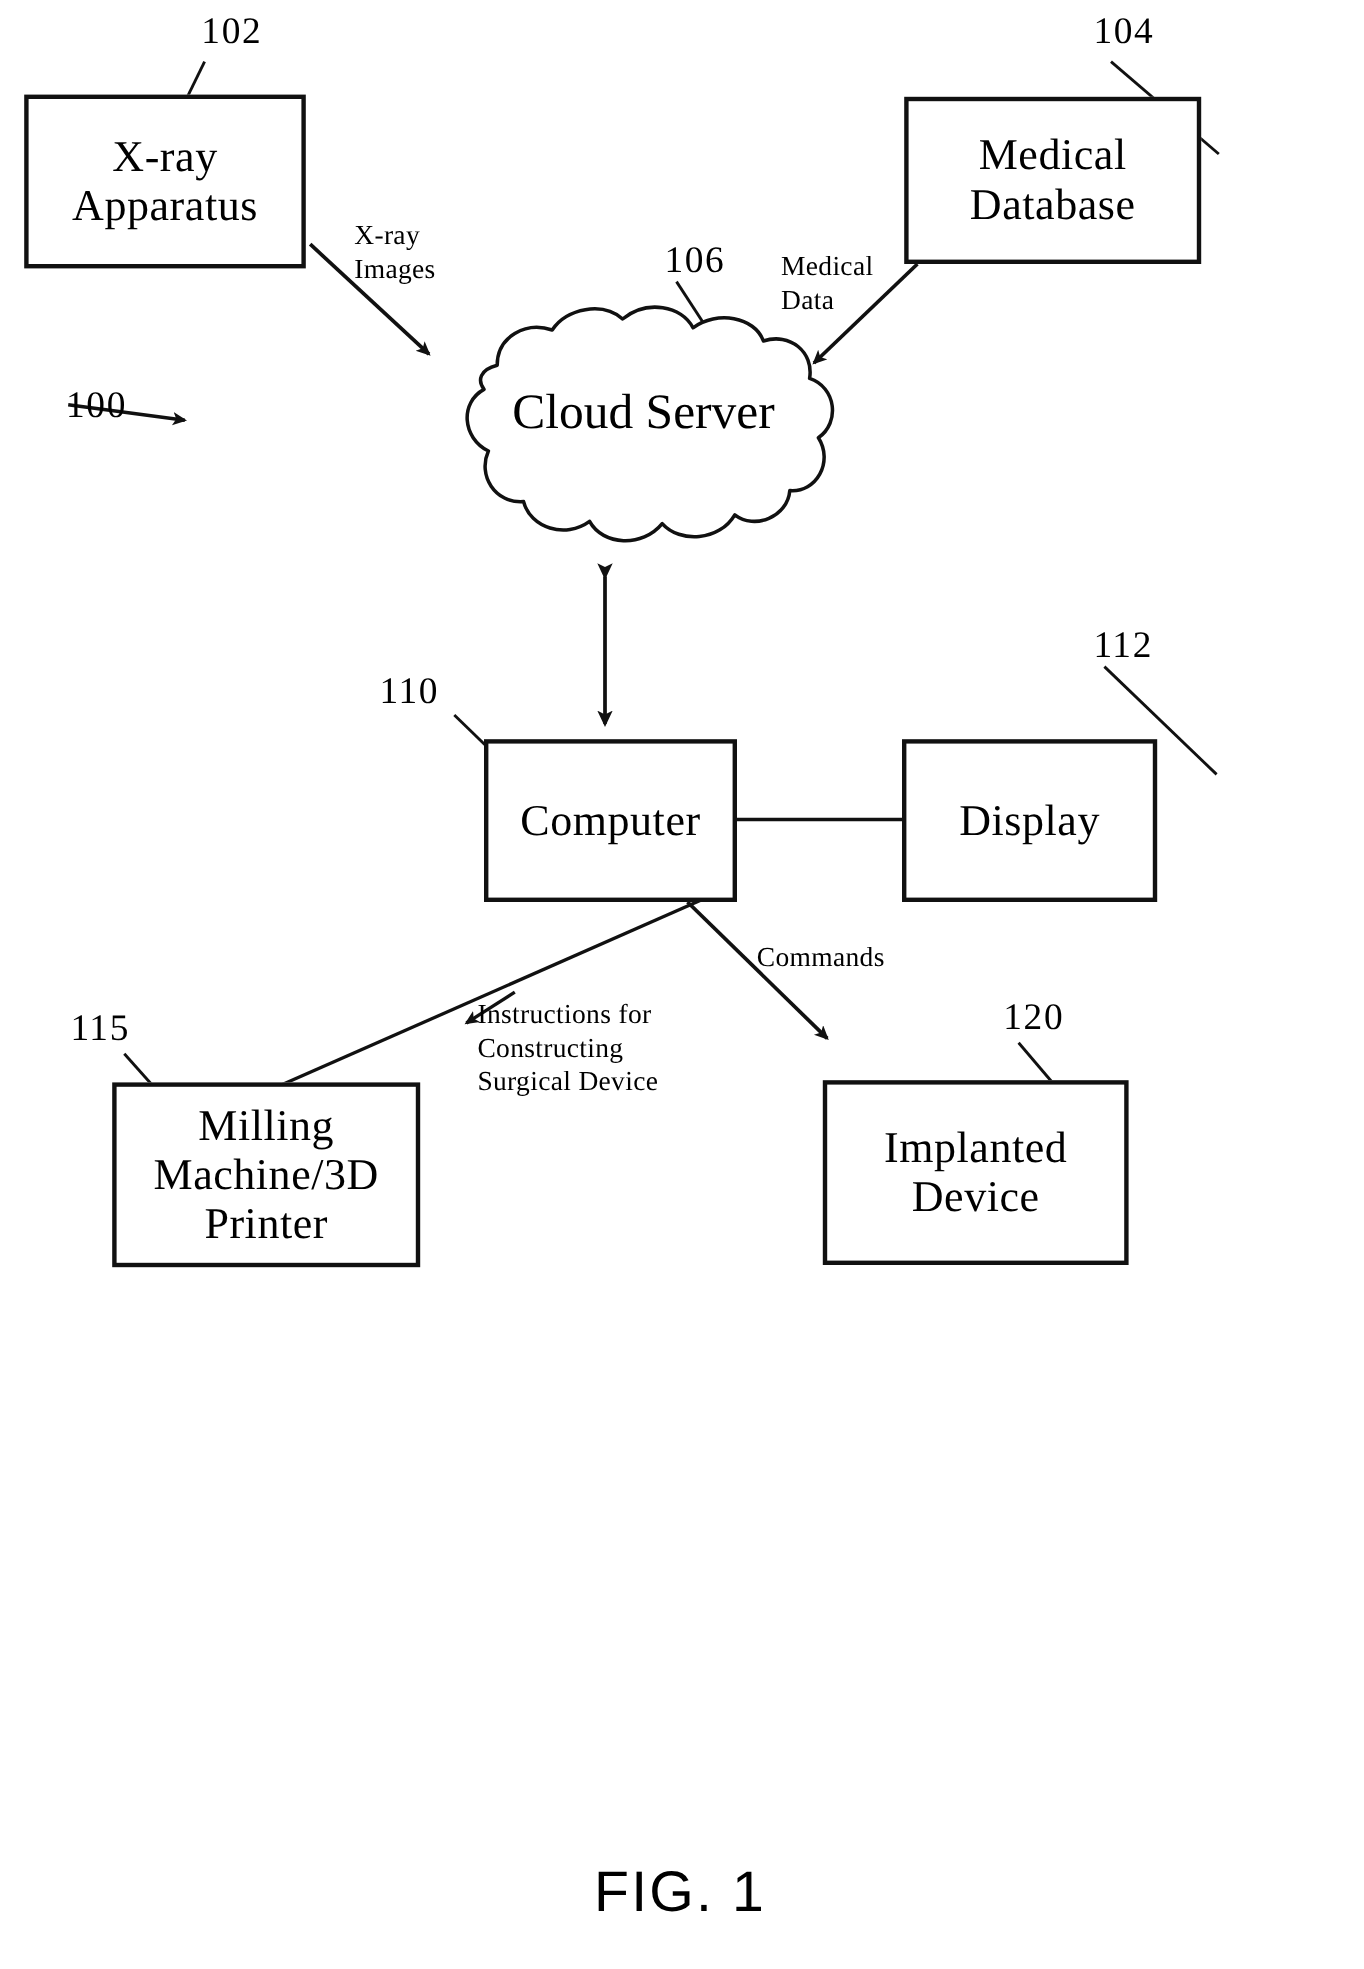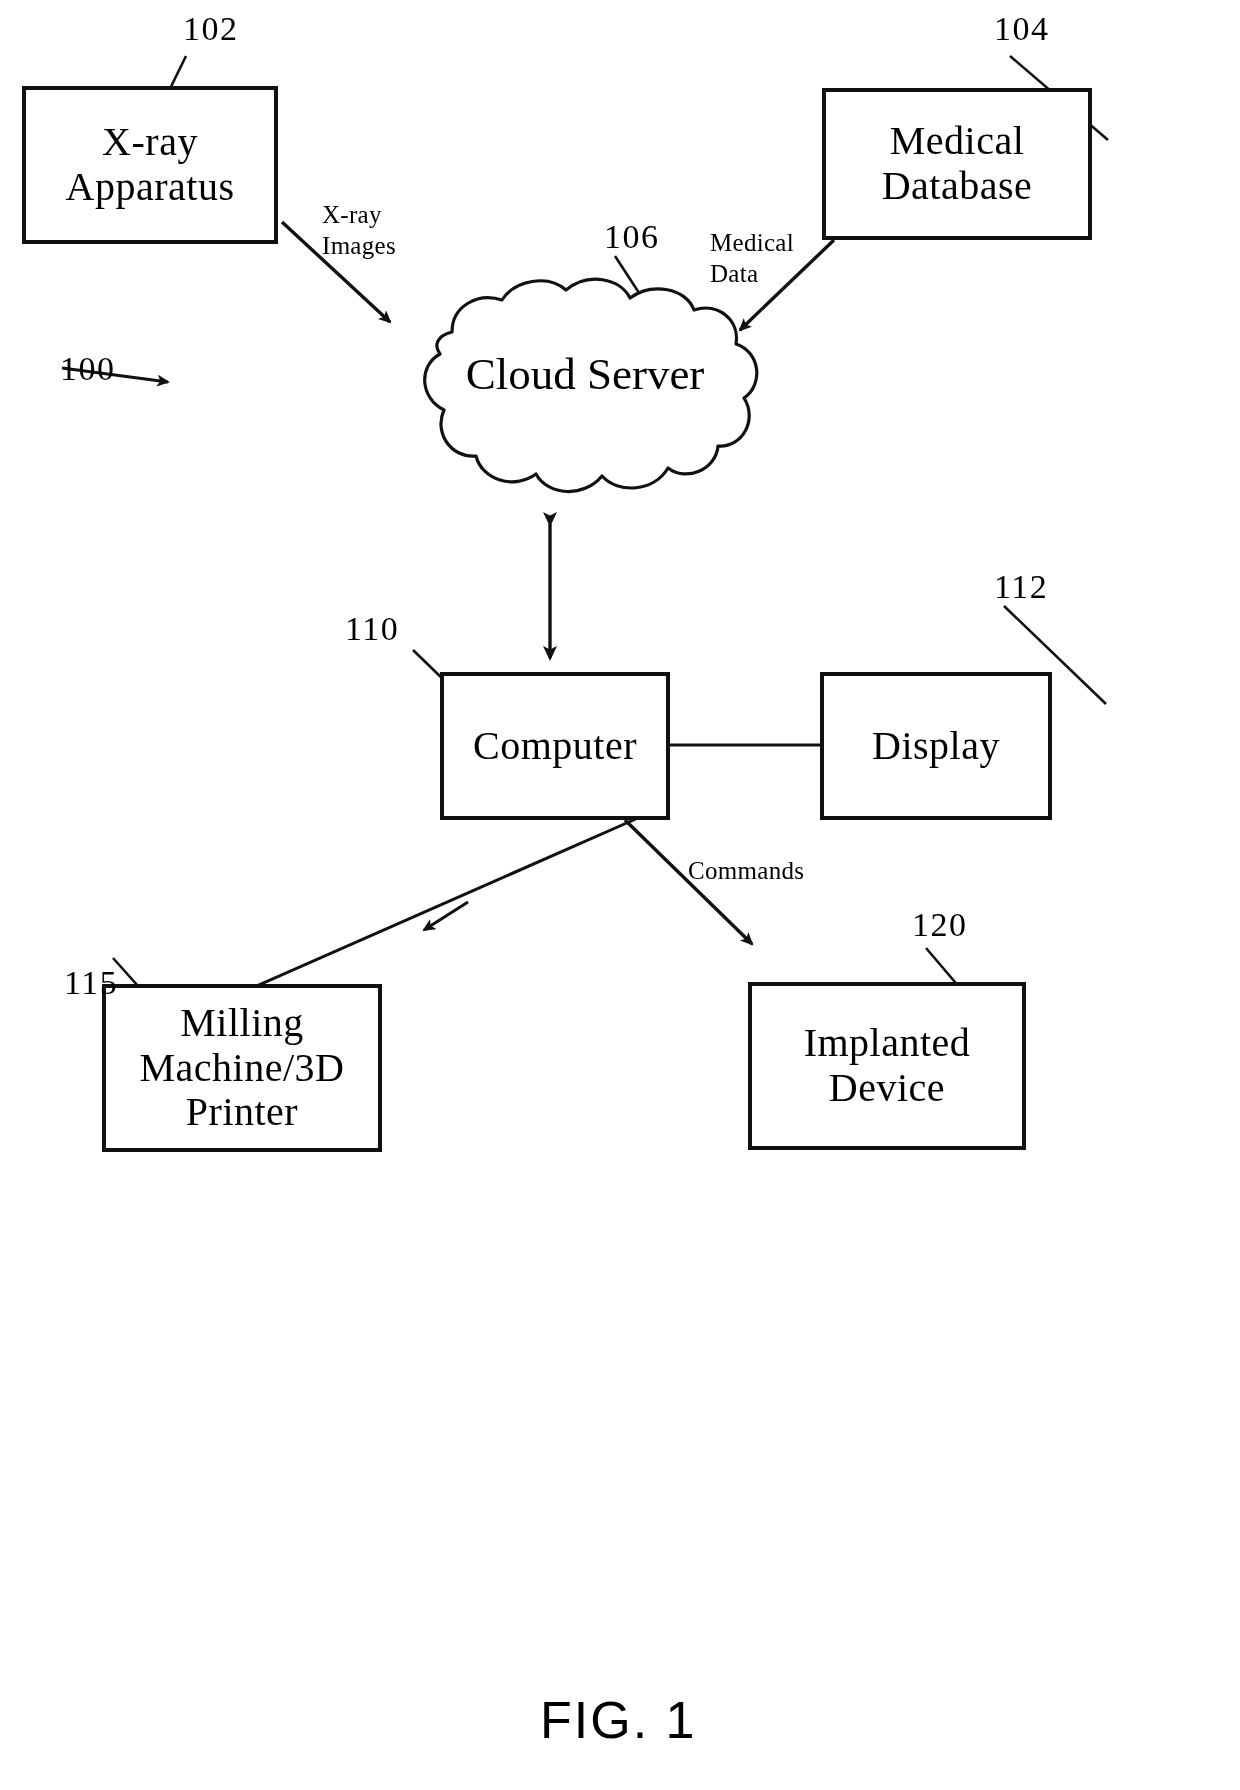--- a/index.html
+++ b/index.html
@@ -180,34 +180,39 @@
   <div class="ref-num" style="left:994px; top:10px;">104</div>
 
   <div class="ref-num" style="left:604px; top:218px;">106</div>
 
   <div class="ref-num" style="left:12px; top:350px;margin-left:48px;">100</div>
 
   <div class="ref-num" style="left:345px; top:610px;">110</div>
 
   <div class="ref-num" style="left:994px; top:568px;">112</div>
 
-  <div class="ref-num" style="left:64px; top:916px;margin-top:48px;">115</div>
+  <div class="ref-num" style="left:64px; top:916px;">115</div>
 
   <div class="ref-num" style="left:912px; top:906px;">120</div>
 
   <div class="edge-label" style="left:322px; top:200px;">
     <span class="line">X-ray</span><br>
     <span class="line">Images</span>
   </div>
 
   <div class="edge-label" style="left:710px; top:228px;">
     <span class="line">Medical</span><br>
     <span class="line">Data</span>
   </div>
 
   <div class="edge-label" style="left:688px; top:856px;">
     <span class="line">Commands</span>
   </div>
 
+  <div class="edge-label" style="left:434px; top:908px;">
+    <span class="line">Instructions for</span><br>
+    <span class="line">Constructing</span><br>
+    <span class="line">Surgical Device</span>
+  </div>
 
   <div class="fig-caption" style="left:540px; top:1690px;">FIG. 1</div>
 
 </div>
 
 </body></html>

